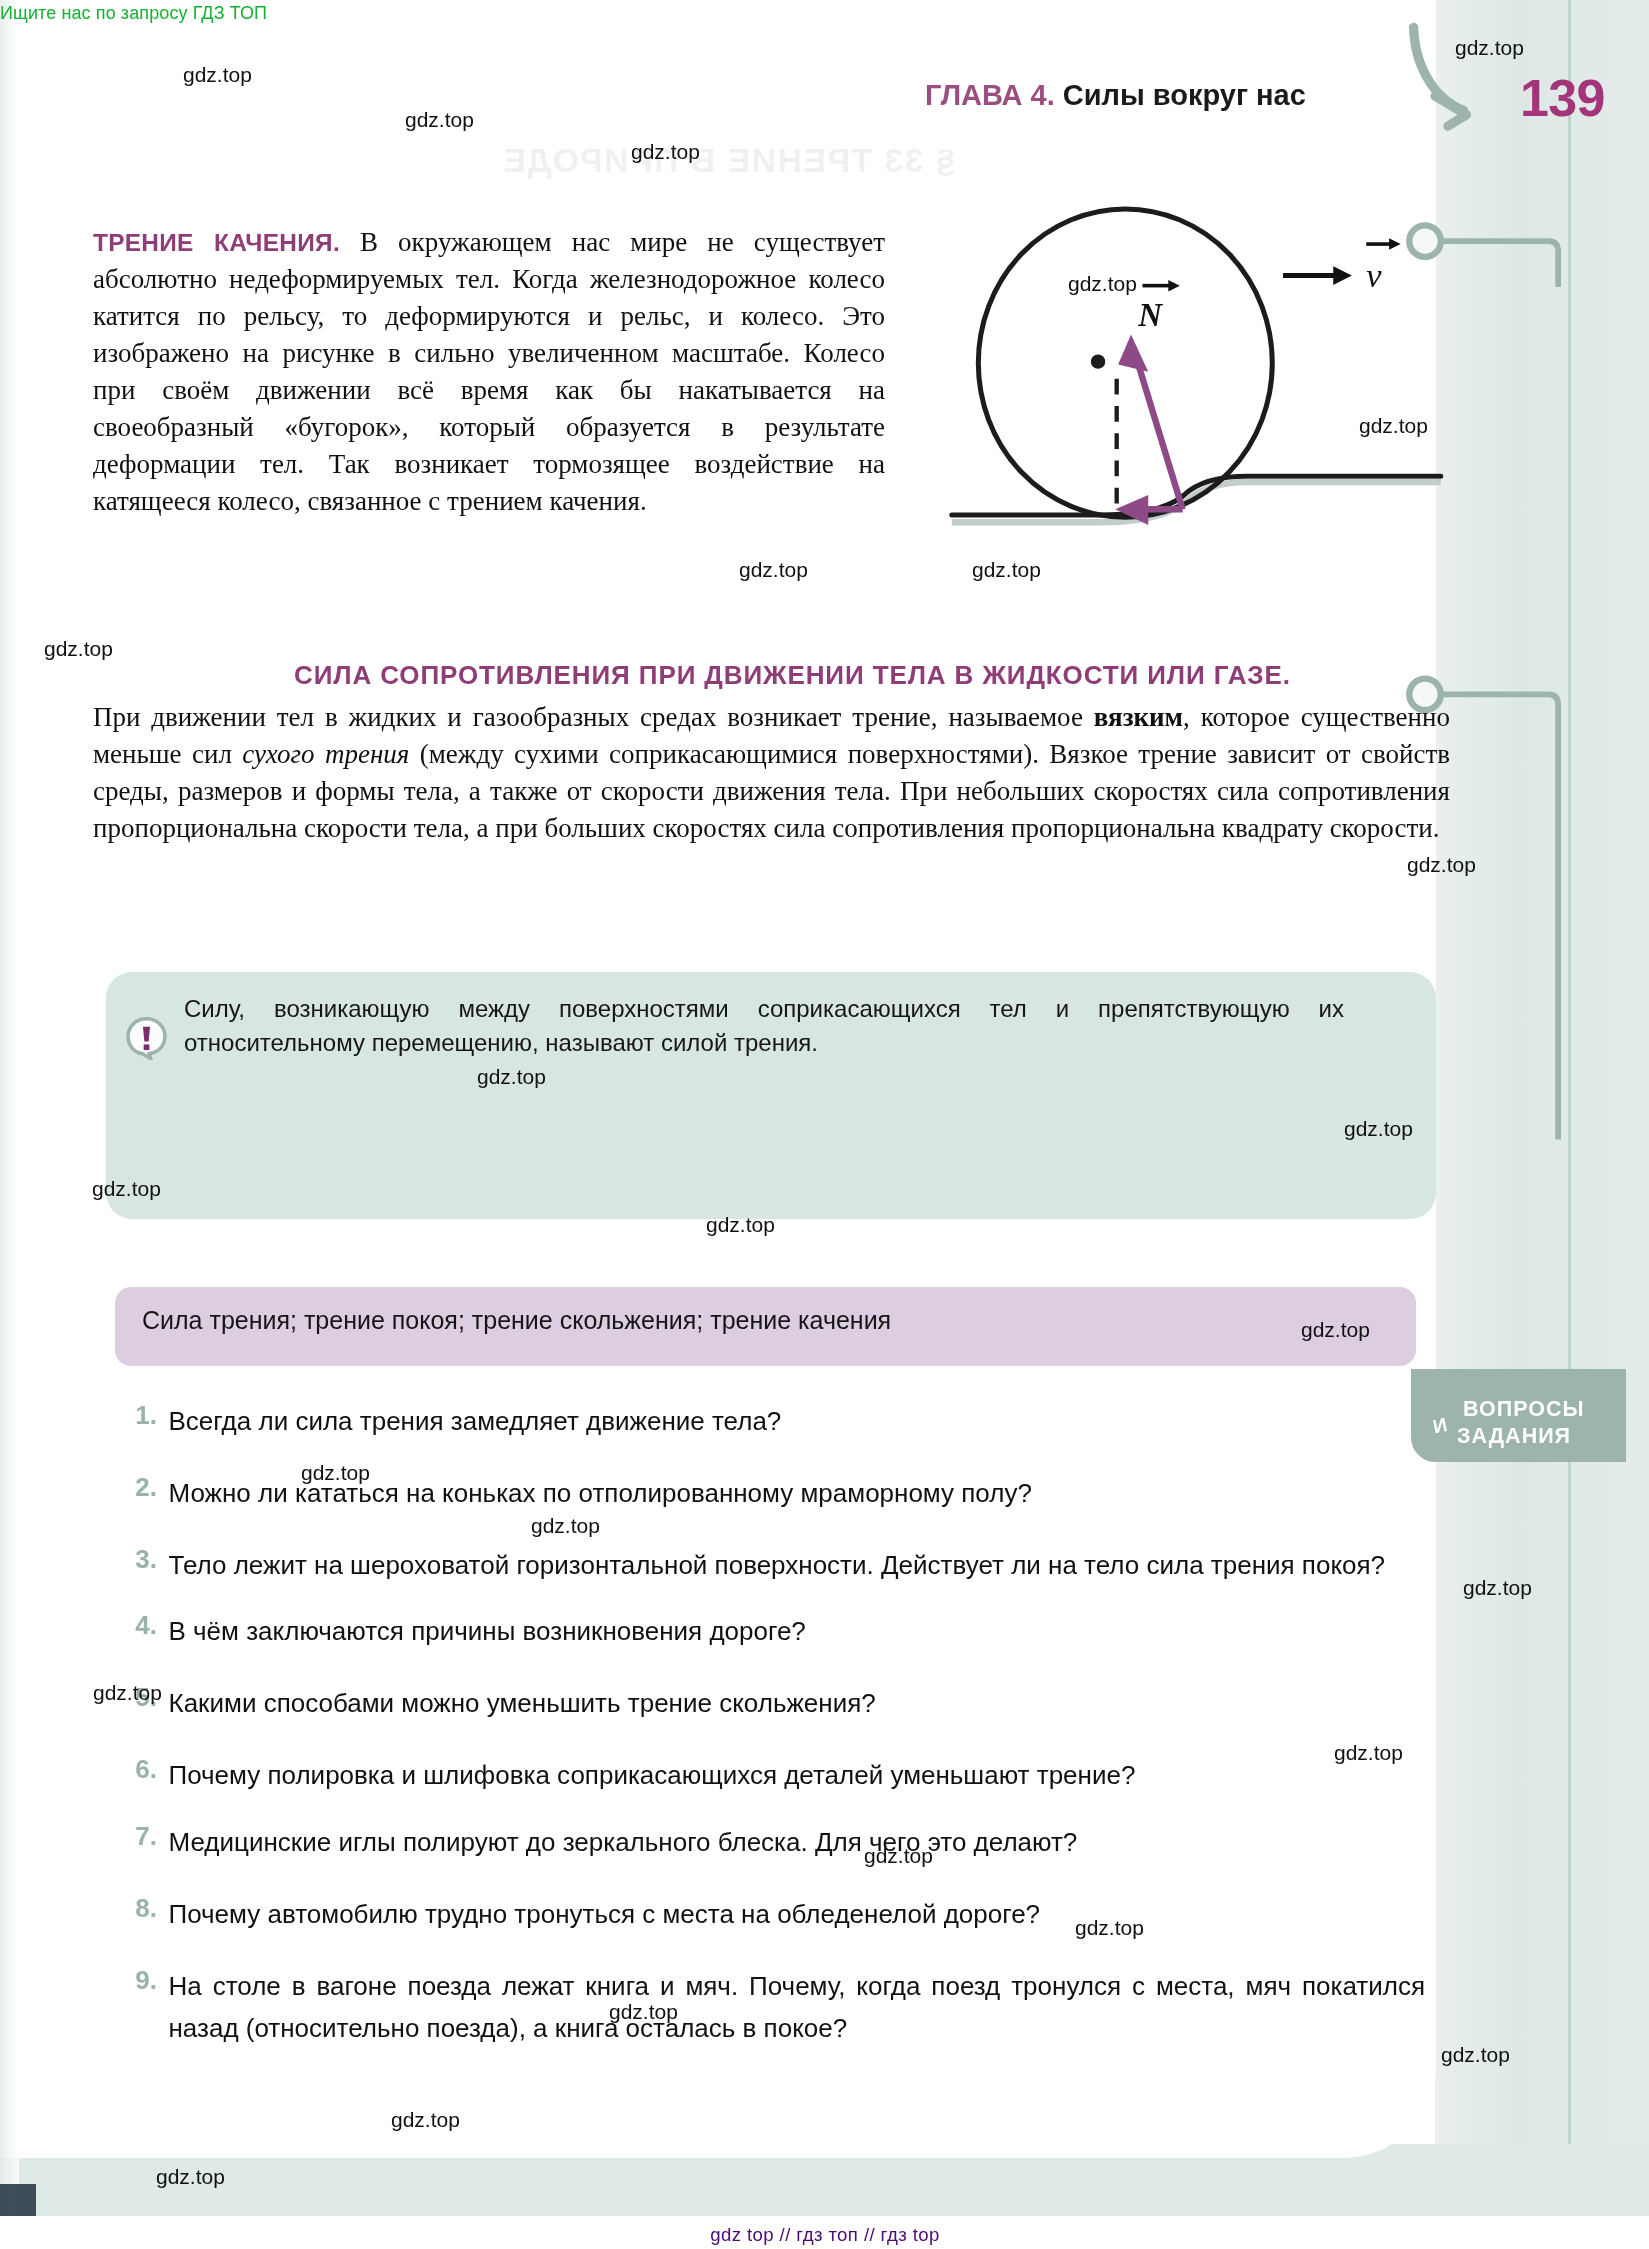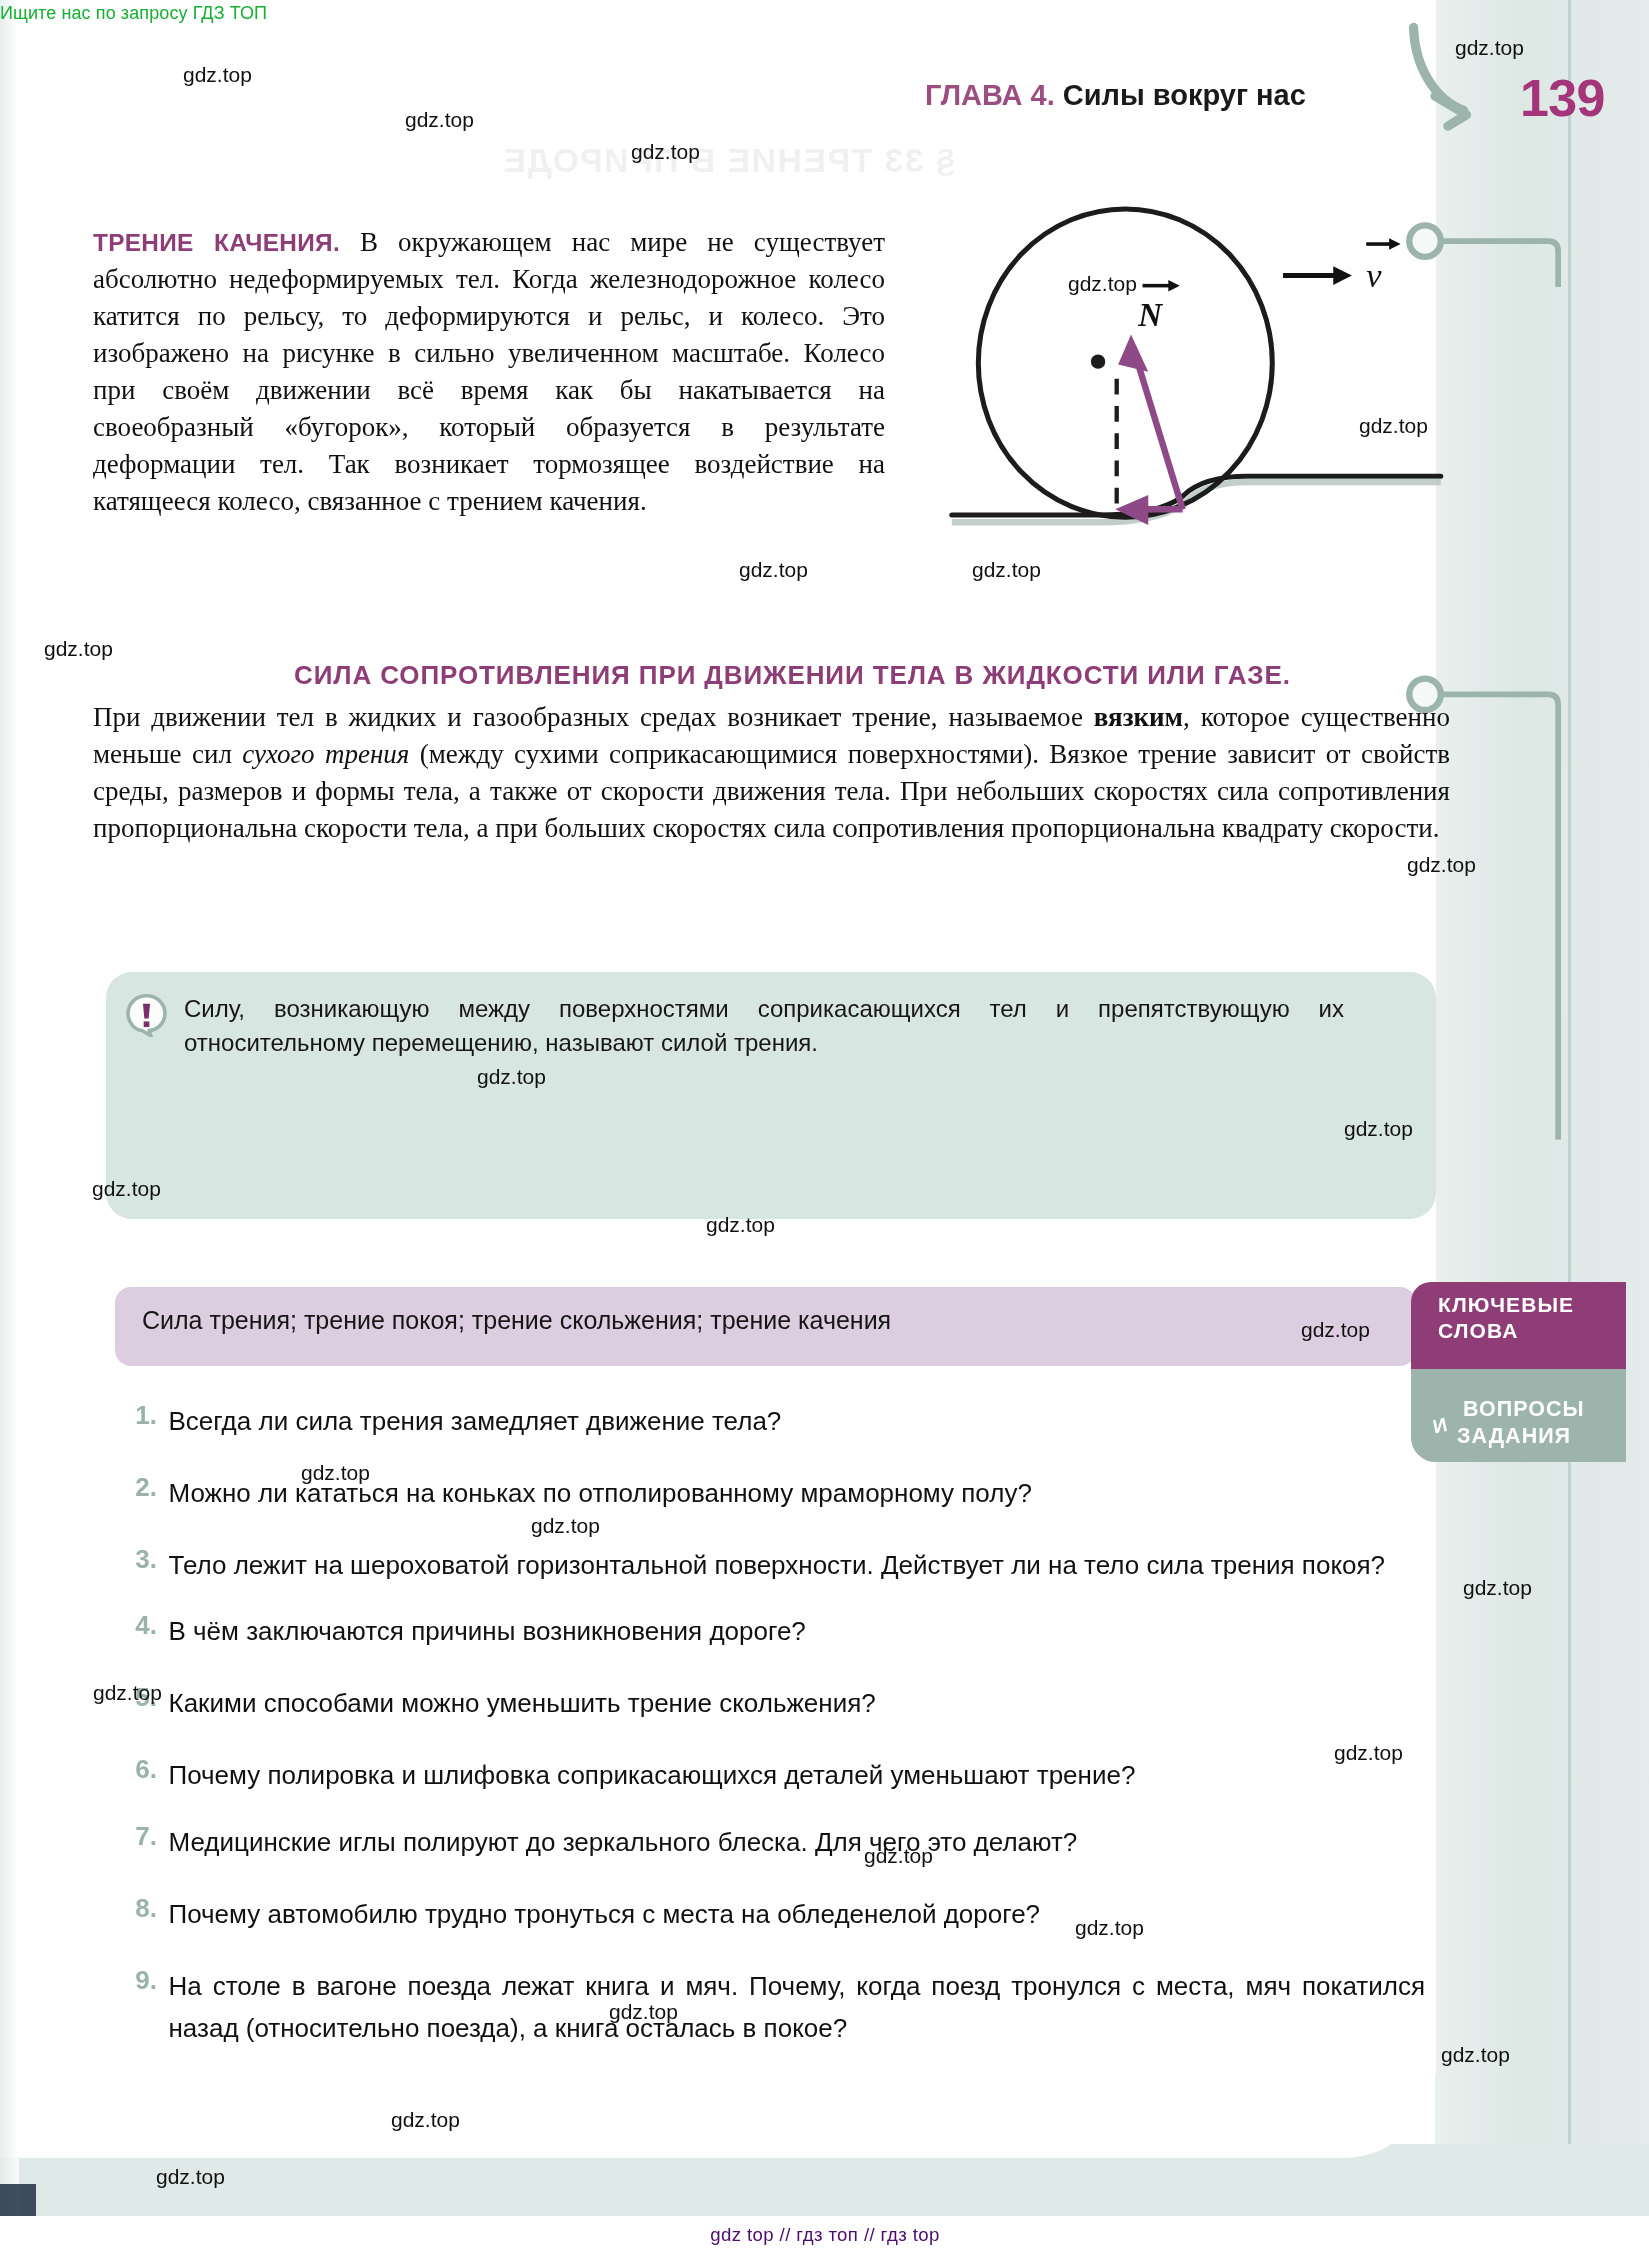--- a/index.html
+++ b/index.html
@@ -121,21 +121,21 @@
   }
   .vybody-tab{
     position:absolute;left:1411px;top:977px;width:215px;height:69px;
     background:#6d8f85;
     border-top-left-radius:24.4px;border-bottom-left-radius:24.4px;
     color:#ffffff;font-family:"Liberation Sans",sans-serif;
     font-weight:bold;font-size:21.5px;letter-spacing:1.6px;
     display:flex;align-items:center;justify-content:center;
   }
   .vy-item{
-    position:absolute;display:flex;gap:16px;align-items:flex-start;
+    position:absolute;display:flex;gap:16px;align-items:flex-end;
     width:1219px;
   }
   .vy-item .txt{
     font-family:"Liberation Sans",sans-serif;
     font-size:24px;line-height:34px;color:#161616;text-align:justify;
   }
   .bubble{flex:0 0 auto;margin-top:1.4px;}
 
   
   .kw-box{
@@ -276,24 +276,20 @@
       <path d="M30 4 C 46 4 56 16 56 29 C 56 42 46 52 34 53 L 36 60 L 24 53 C 12 51 4 41 4 29 C 4 16 14 4 30 4 Z" fill="#fbfdfb" stroke="#9cb4ab" stroke-width="5"></path>
       <polygon points="25,15 35,15 33,36 27,36" fill="#7b2f6d"></polygon>
       <rect x="26" y="40" width="8" height="8" fill="#7b2f6d"></rect>
     </svg>
     <div class="txt">Силу, возникающую между поверхностями соприкасающихся тел и препятствующую их относительному перемещению, называют силой трения.</div>
   </div>
 
 
   <div class="kw-box"></div>
   <div class="kw-text">Сила трения; трение покоя; трение скольжения; трение качения</div>
-  <div class="kw-tab">
-    <div>КЛЮЧЕВЫЕ</div>
-    <div>СЛОВА</div>
-  </div>
 
   <div class="q-tab">
     <span class="small-i">И</span>
     <span class="l1">ВОПРОСЫ</span>
     <span class="l2">ЗАДАНИЯ</span>
   </div>
 
   <div class="questions">
     <div class="qrow" style="margin-bottom:30px;">
       <div class="qnum">1.</div>

